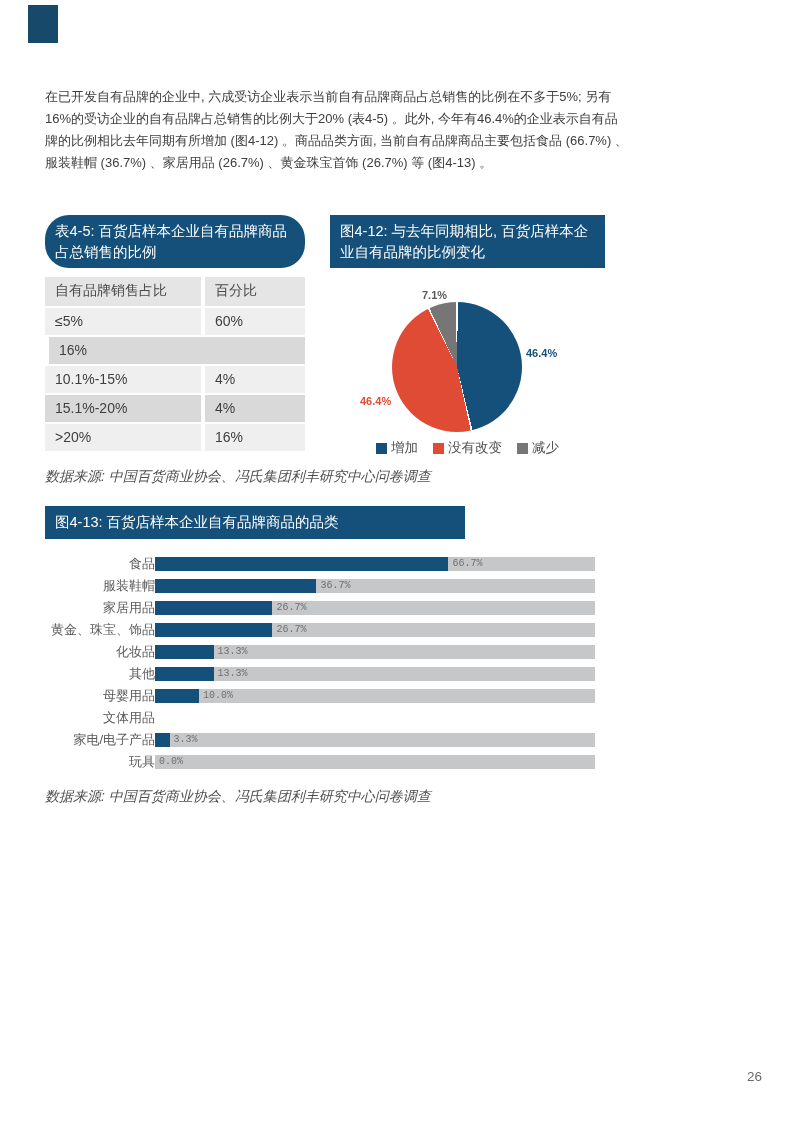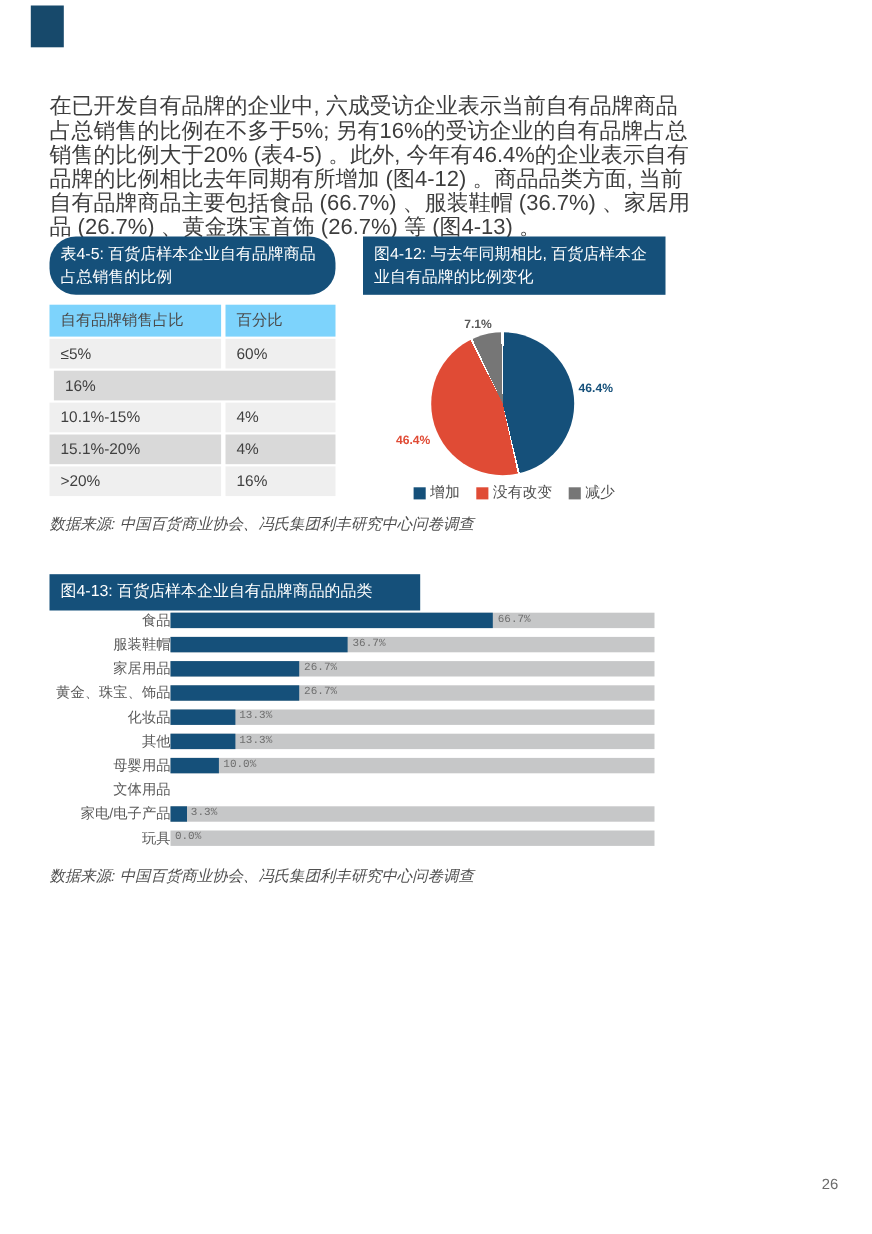--- a/index.html
+++ b/index.html
@@ -1,31 +1,31 @@
 <!DOCTYPE html>
 <html><head>
 <meta charset="utf-8">
 <style>
   html,body{margin:0;padding:0;background:#ffffff;}
   .page{position:relative;width:793px;height:1122px;background:#ffffff;overflow:hidden;
         font-family:"Liberation Sans",sans-serif;color:#3d3d3d;}
   .corner-mark{position:absolute;left:28px;top:5px;width:30px;height:38px;background:#17496b;}
-  .intro{position:absolute;left:45px;top:86px;width:584px;font-size:20px;line-height:22px;color:#3d3d3d;}
+  .intro{position:absolute;left:45px;top:86px;width:584px;font-size:13px;line-height:22px;color:#3d3d3d;}
 
   .navy-bar{background:#15507a;color:#ffffff;font-size:14.5px;line-height:1.42;padding:6px 10px;box-sizing:border-box;}
 
   
   .tblock{position:absolute;left:45px;top:215px;width:260px;}
   .tblock .navy-bar{min-height:44px;border-radius:24px;}
   .tbl{margin-top:9px;}
   .trow{display:flex;margin-bottom:2px;}
   .tc{box-sizing:border-box;padding:5px 8px 6px 10px;font-size:14px;color:#3f3f3f;}
   .tc.c1{width:156px;}
   .tc.c2{flex:1;margin-left:4px;}
-  .thead .tc{background:#7dd3fc;color:#4a4a4a;}
+  .thead .tc{background:#e5e5e5;color:#4a4a4a;}
   .r-light .tc{background:#efefef;}
   .r-dark .tc{background:#d9d9d9;}
 
   
   .fblock{position:absolute;left:330px;top:215px;width:275px;}
   .fblock .navy-bar{min-height:44px;}
   .pie-area{position:relative;height:180px;margin-top:16px;}
   .pie{position:absolute;left:62px;top:18px;width:130px;height:130px;border-radius:50%;}
   .pie-label{position:absolute;font-size:11px;font-weight:bold;}
   .pie-label.pos-0{left:196px;top:63px;}
@@ -33,21 +33,21 @@
   .pie-label.pos-2{left:92px;top:5px;}
   .legend{position:absolute;left:0;top:155px;width:100%;display:flex;justify-content:center;gap:15px;}
   .legend-item{display:flex;align-items:center;gap:4px;font-size:13.5px;color:#4f4f4f;}
   .swatch{width:11px;height:11px;display:inline-block;}
 
   .source{position:absolute;left:45px;font-style:italic;font-size:14px;color:#4f4f4f;}
   .source.s1{top:468px;}
   .source.s2{top:788px;}
 
   
-  .bar-title{position:absolute;left:45px;top:522px;width:337px;min-height:33px;}
+  .bar-title{position:absolute;left:45px;top:506px;width:420px;min-height:33px;}
   .bars{position:absolute;left:45px;top:557px;width:550px;}
   .brow{display:flex;align-items:center;height:14px;margin-bottom:8px;}
   .blabel{width:110px;box-sizing:border-box;padding-right:0;text-align:right;font-size:13px;color:#5a5a5a;white-space:nowrap;}
   .btrack{flex:1;height:14px;background:#c6c7c8;display:flex;align-items:center;font-family:Liberation Mono, monospace;}
   .bfill{height:14px;background:#15507a;flex:none;}
   .bval{margin-left:4px;font-size:10px;color:#6f6f6f;line-height:14px;white-space:nowrap;}
 
   .page-number{position:absolute;left:747px;top:1069px;font-size:13.5px;color:#6b6b6b;}
 </style>
 </head>

